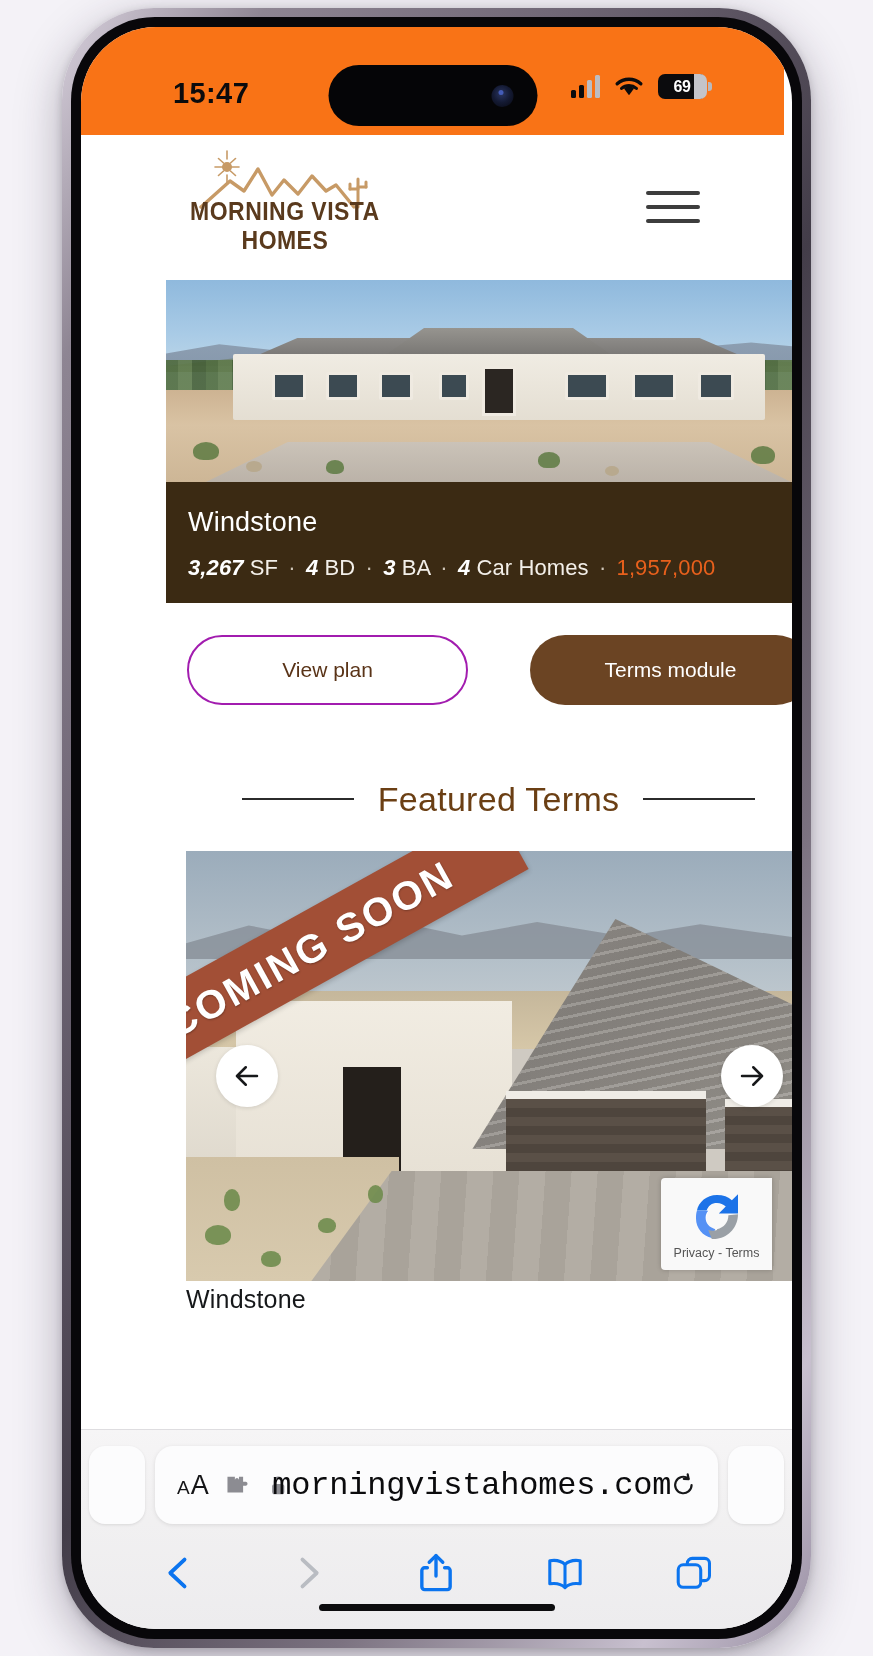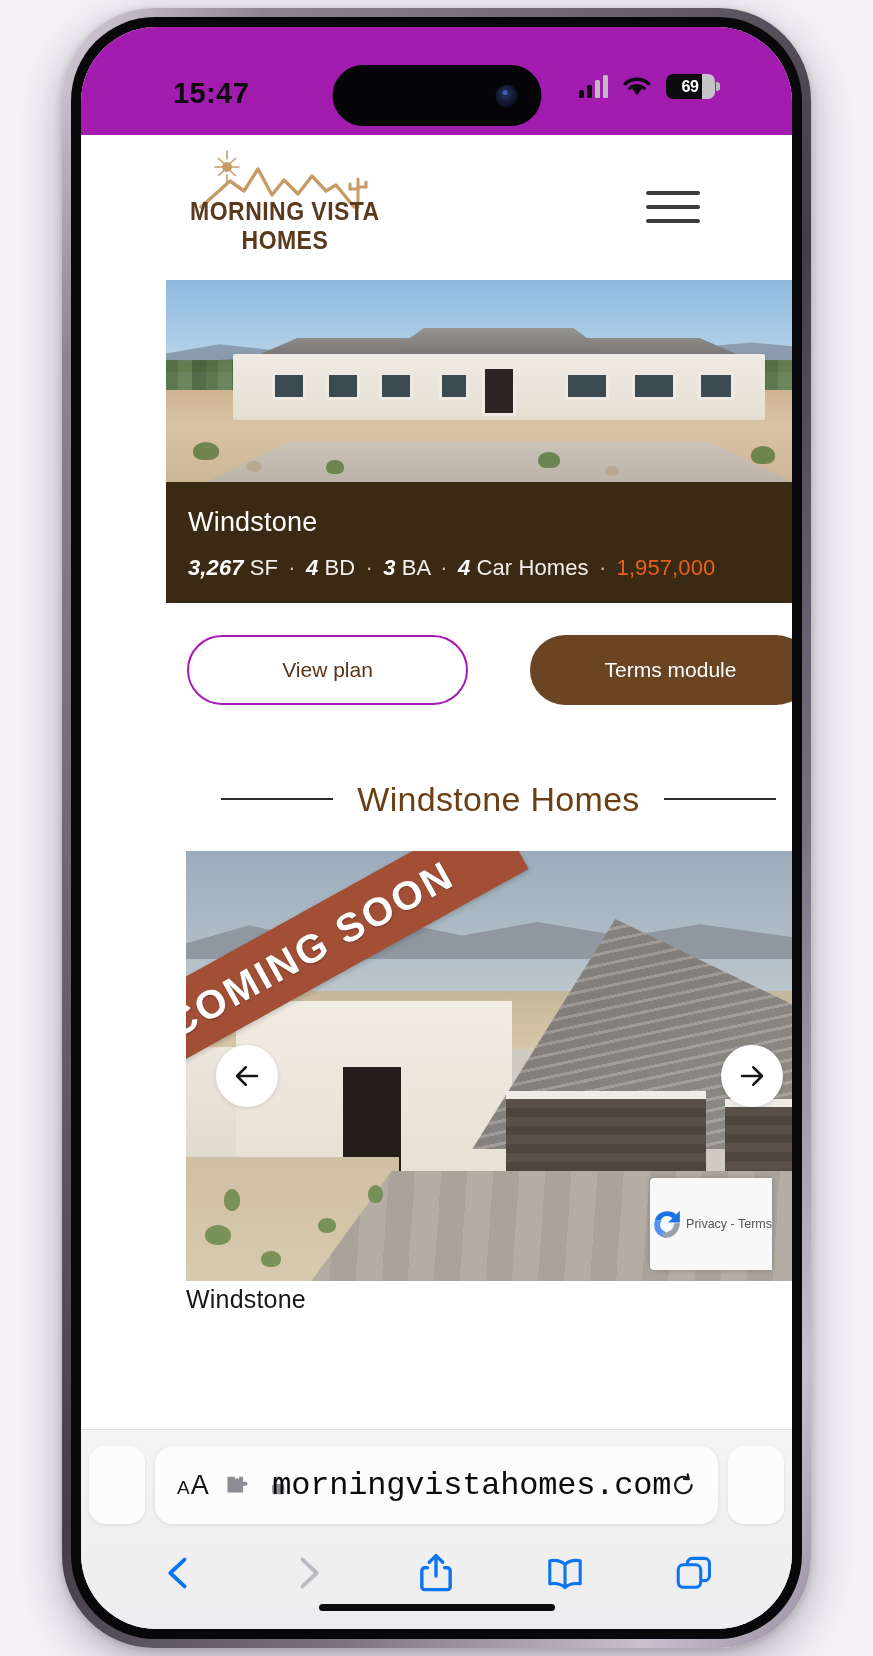--- a/index.html
+++ b/index.html
@@ -34,22 +34,22 @@
 
   
   .side-btn{ position:absolute; background:linear-gradient(180deg,#b7aec2,#655c70 45%,#3f3947); border-radius:3px; }
   #btn-silent{ left:56px; top:172px; width:7px; height:36px; }
   #btn-volup{ left:55px; top:250px; width:8px; height:66px; }
   #btn-voldown{ left:55px; top:340px; width:8px; height:66px; }
   #btn-power{ right:55px; top:300px; width:8px; height:92px; }
 
   
   #status-bar{
-    position:absolute; top:0; left:0; right:0; height:108px;
-    background:#a21caf; z-index:40;
+    position:absolute; top:0; left:0; right:8px; height:108px;
+    background:#f97316; z-index:40;
   }
   #status-time{
     position:absolute; left:92px; top:50px;
     font-size:29px; font-weight:700; letter-spacing:.4px; color:#0b0b0d;
   }
   #dynamic-island{
     position:absolute; left:50%; transform:translateX(-50%); top:38px;
     width:209px; height:61px; background:#050507; border-radius:32px;
   }
   #island-camera{
@@ -235,24 +235,24 @@
   #carousel-next{ right:30px; }
   .carousel-arrow svg{ width:30px; height:30px; }
 
   #featured-name{
     position:absolute; left:0; top:434px;
     font-size:25px; color:#16181a; letter-spacing:.2px;
   }
 
   
   #recaptcha-badge{
-    position:absolute; top:1151px; right:20px; width:122px; height:92px;
+    position:absolute; top:1151px; right:20px; width:111px; height:92px;
     background:#f9f9f9; border-radius:4px 0 0 4px;
     box-shadow:0 0 5px rgba(0,0,0,.2);
-    display:flex; align-items:center; justify-content:center;
+    display:flex; flex-direction:column; align-items:center; justify-content:center;
     gap:2px; z-index:28;
   }
   #recaptcha-logo{ width:56px; height:56px; }
   #recaptcha-links{ font-size:12.5px; color:#555; white-space:nowrap; }
 
   
   #safari-bottom{
     position:absolute; left:0; right:0; bottom:0; height:200px;
     background:linear-gradient(180deg,#f6f5f6 0%,#f1f0f1 46%,#edecee 100%);
     border-top:1px solid #dedde0; z-index:45;
@@ -406,21 +406,21 @@
       </div>
     </div>
 
     <div id="cta-row">
       <div id="view-plan-btn">View plan</div>
       <div id="view-module-btn">Terms module</div>
     </div>
 
     <div id="featured-heading">
       <div class="rule"></div>
-      <div id="featured-title">Windstone Homes</div>
+      <div id="featured-title">Featured Terms</div>
       <div class="rule"></div>
     </div>
 
     <div id="featured-card">
       <div id="featured-img">
         <div class="fsky"></div>
         <div class="fmtn"></div>
         <div class="fdesert"></div>
         <div class="froof2"></div>
         <div class="fwall2"></div>

